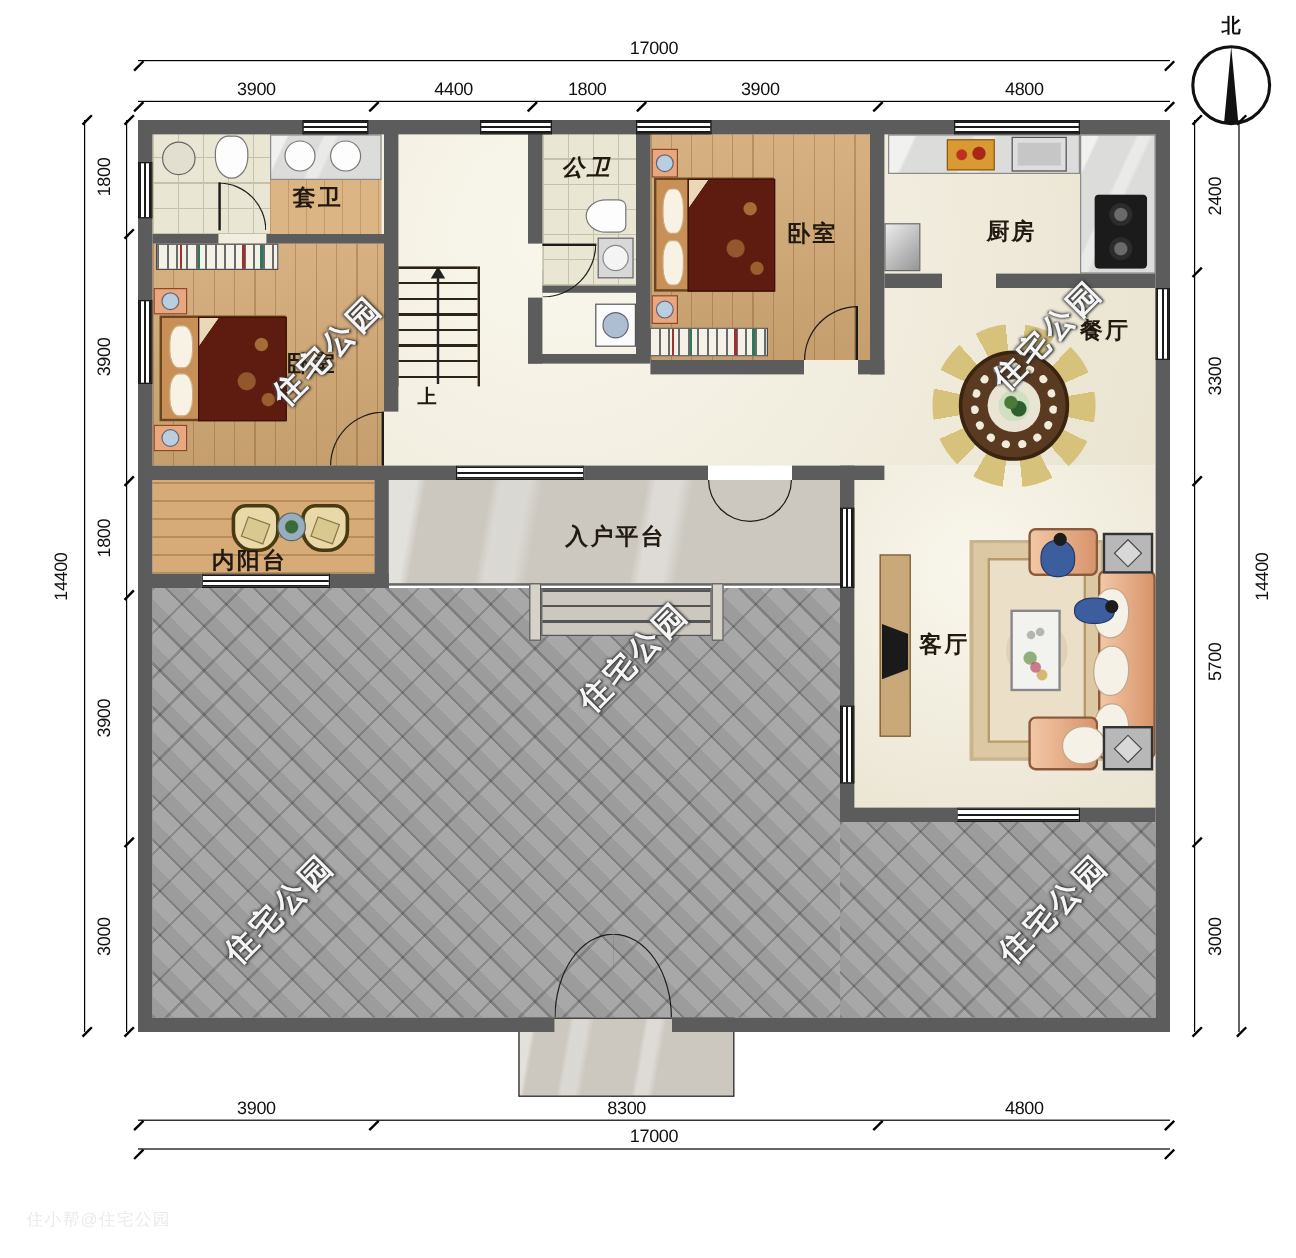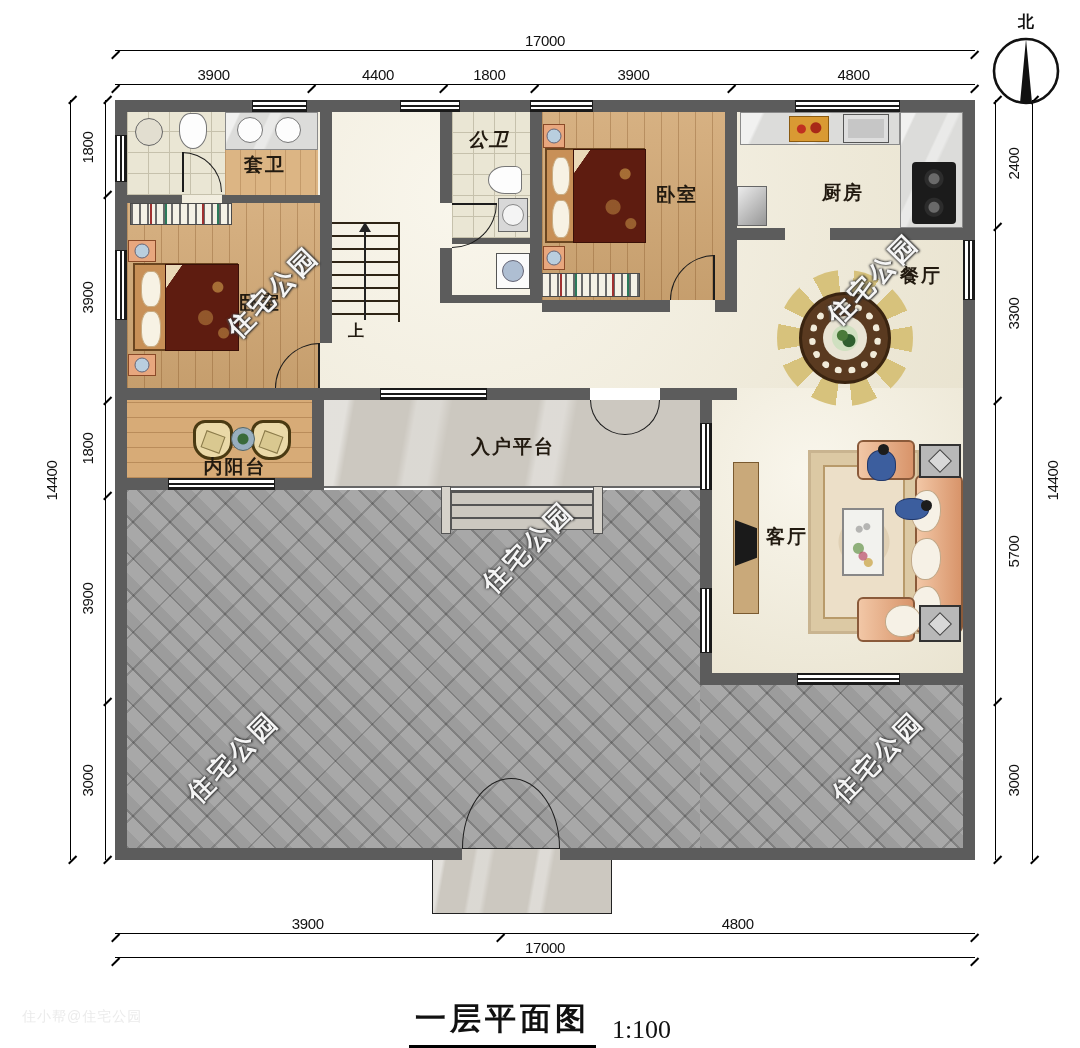--- a/index.html
+++ b/index.html
@@ -123,20 +123,23 @@
       </div>
       <div class="seg" style="flex: 4800 1 0%;">
         <span>4800</span>
       </div>
     </div>
 
   <div class="dimh" style="left:115px;top:903px;width:860px;height:30px;">
       <div class="seg" style="flex: 3900 1 0%;">
         <span>3900</span>
       </div>
+      <div class="seg" style="flex: 8300 1 0%;">
+        <span>8300</span>
+      </div>
       <div class="seg" style="flex: 4800 1 0%;">
         <span>4800</span>
       </div>
     </div>
   <div class="dimh" style="left:115px;top:933px;width:860px;height:24px;">
       <div class="seg" style="flex: 17000 1 0%;">
         <span>17000</span>
       </div>
     </div>
 
@@ -368,30 +371,26 @@
 
     <div class="arc tl" style="left:347px;top:678px;width:49px;height:70px;"></div>
     <div class="arc tr" style="left:396px;top:678px;width:49px;height:70px;"></div>
 
     <div class="rlabel" style="left:150px;top:65px;">套卫</div>
     <div class="rlabel" style="left:374px;top:40px;font-style:italic;">公卫</div>
     <div class="rlabel" style="left:145px;top:203px;">卧室</div>
     <div class="rlabel" style="left:562px;top:95px;">卧室</div>
     <div class="rlabel" style="left:728px;top:93px;">厨房</div>
     <div class="rlabel" style="left:806px;top:176px;">餐厅</div>
-    <div class="rlabel" style="left:120px;top:367px;">内阳台</div>
+    <div class="rlabel" style="left:93px;top:367px;">内阳台</div>
     <div class="rlabel" style="left:398px;top:347px;">入户平台</div>
     <div class="rlabel" style="left:672px;top:437px;">客厅</div>
 
     <div class="wm" style="left:100px;top:175px;">住宅公园</div>
     <div class="wm" style="left:700px;top:162px;">住宅公园</div>
     <div class="wm" style="left:355px;top:430px;">住宅公园</div>
     <div class="wm" style="left:60px;top:640px;">住宅公园</div>
     <div class="wm" style="left:705px;top:640px;">住宅公园</div>
   </div>
 
-  <div class="abs" style="left:0;top:998px;width:1080px;display:flex;justify-content:center;align-items:flex-end;gap:16px;">
-    <span style="font-size:31px;font-weight:bold;letter-spacing:4px;border-bottom:4px solid #000;padding:0 6px 5px 6px;">一层平面图</span>
-    <span style="font-family:'Liberation Serif',serif;font-size:26px;padding-bottom:4px;">1:100</span>
-  </div>
 
   <div class="credit" style="left:22px;top:1008px;">住小帮@住宅公园</div>
 </div>
 
 </body></html>

